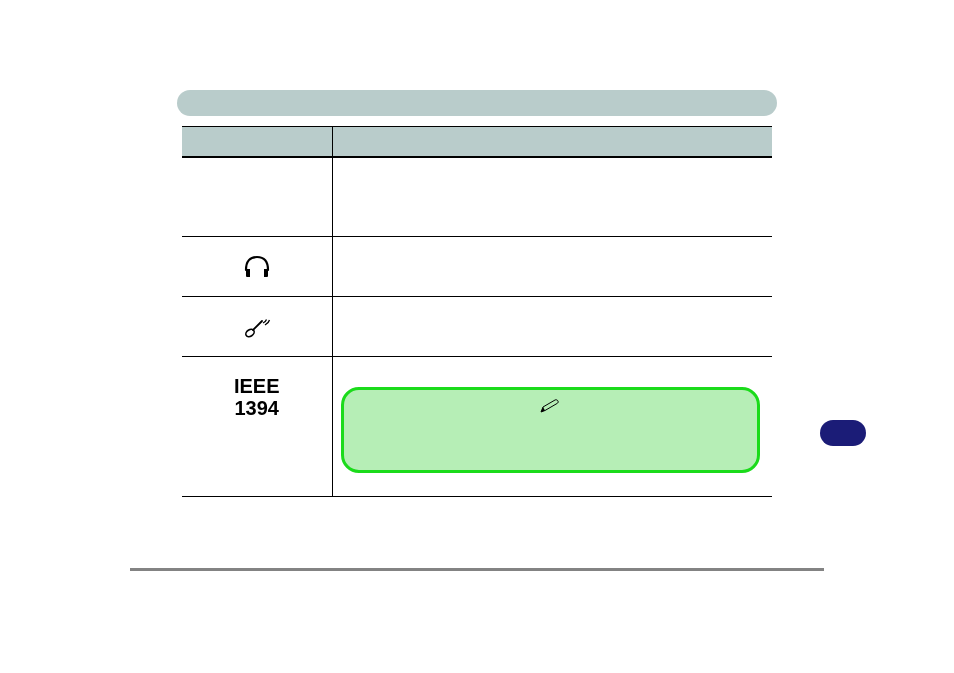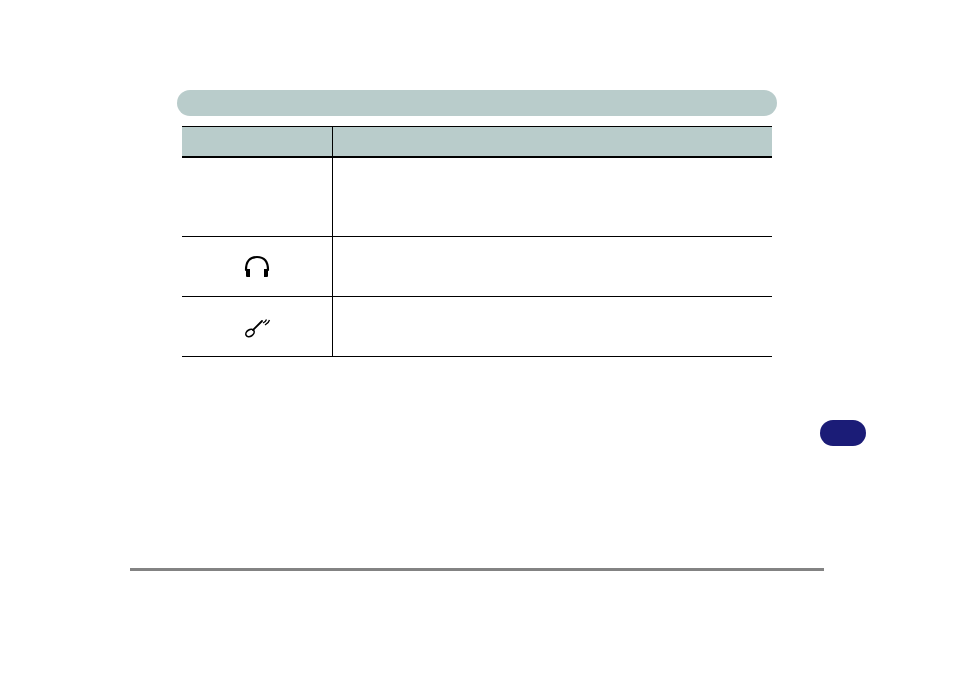--- a/index.html
+++ b/index.html
@@ -166,20 +166,40 @@
             <ellipse cx="8" cy="20" rx="4.5" ry="3.2" transform="rotate(-32 8 20)" fill="none" stroke="#000" stroke-width="1.6"></ellipse>
             <line x1="11" y1="17" x2="20" y2="8" stroke="#000" stroke-width="1.8" stroke-linecap="round"></line>
             <path d="M 21 10 C 23 9 24 8 24.5 6.5" stroke="#000" stroke-width="1.3" fill="none"></path>
             <path d="M 23 12 C 25.5 10.5 27 9 27.5 7" stroke="#000" stroke-width="1.3" fill="none"></path>
           </svg>
         </span>
       </td>
       <td class="col-content"></td>
     </tr>
 
+    <tr class="row row-4">
+      <td class="col-icon">
+        <span class="ieee-label">
+          <span>IEEE</span><br>
+          <span>1394</span>
+        </span>
+      </td>
+      <td class="col-content">
+        <div class="callout-box">
+          <div class="callout-icon-wrap">
+            <span>
+              <svg width="22" height="16" viewBox="0 0 22 16">
+                <path d="M 2 14 L 4 9 L 16 2 C 17 1.4 18.5 2 19 3 C 19.5 4 19 5 18 5.5 L 6 12.5 L 2 14 Z" fill="none" stroke="#000" stroke-width="1"></path>
+                <path d="M 2 14 L 4 9 L 6 12.5 Z" fill="#000"></path>
+              </svg>
+            </span>
+          </div>
+        </div>
+      </td>
+    </tr>
   </tbody>
     </table>
 
   <div class="side-pill"></div>
 
   <div class="footer-line"></div>
 
 </div>
 
 </body></html>

